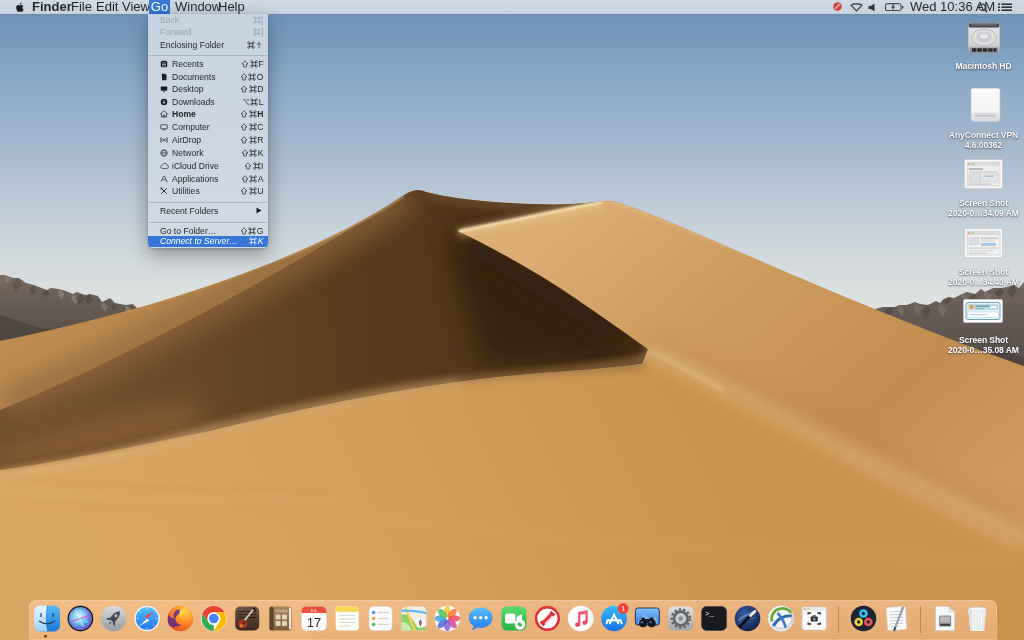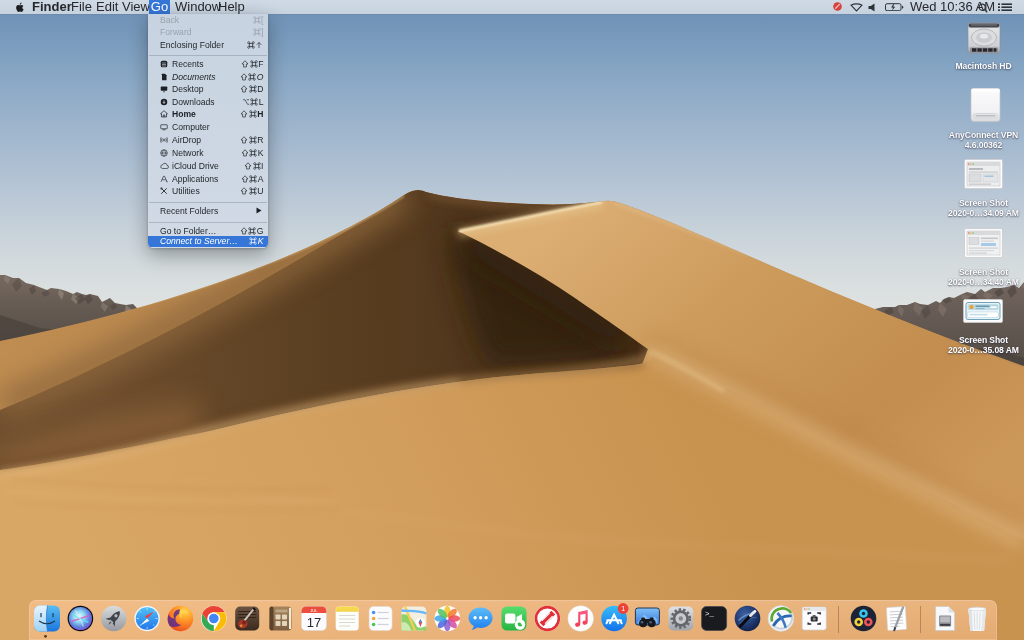--- a/index.html
+++ b/index.html
@@ -261,21 +261,21 @@
       <span class="sc"><svg class="g" width="8" height="8" viewBox="0 0 16 16">
           <path d="M8,1.5 L14,8 H10.8 V14 H5.2 V8 H2 Z" fill="none" stroke="currentColor" stroke-width="1.3"></path>
         </svg><svg class="g" width="8" height="8" viewBox="0 0 16 16">
           <path d="M5,5 h6 M5,11 h6 M5,5 v6 M11,5 v6" stroke="currentColor" stroke-width="1.3" fill="none"></path>
           <circle cx="3.5" cy="3.5" r="2.1" fill="none" stroke="currentColor" stroke-width="1.3"></circle>
           <circle cx="12.5" cy="3.5" r="2.1" fill="none" stroke="currentColor" stroke-width="1.3"></circle>
           <circle cx="3.5" cy="12.5" r="2.1" fill="none" stroke="currentColor" stroke-width="1.3"></circle>
           <circle cx="12.5" cy="12.5" r="2.1" fill="none" stroke="currentColor" stroke-width="1.3"></circle>
         </svg>F</span>
     </div>
-<div class="it ic" style="top:56.75px;font-style:italic;">
+<div class="it ic" style="top:56.75px;">
       <svg class="mic" width="8" height="8" viewBox="0 0 16 16">
         <path d="M4,1.5 h6 l3,3 V14.5 H4 Z" fill="currentColor"></path>
         <path d="M2.5,4 l2,-2" stroke="currentColor" stroke-width="1"></path>
       </svg>
       <span class="lbl">Documents</span>
       <span class="sc"><svg class="g" width="8" height="8" viewBox="0 0 16 16">
           <path d="M8,1.5 L14,8 H10.8 V14 H5.2 V8 H2 Z" fill="none" stroke="currentColor" stroke-width="1.3"></path>
         </svg><svg class="g" width="8" height="8" viewBox="0 0 16 16">
           <path d="M5,5 h6 M5,11 h6 M5,5 v6 M11,5 v6" stroke="currentColor" stroke-width="1.3" fill="none"></path>
           <circle cx="3.5" cy="3.5" r="2.1" fill="none" stroke="currentColor" stroke-width="1.3"></circle>
@@ -324,21 +324,21 @@
       <span class="sc"><svg class="g" width="8" height="8" viewBox="0 0 16 16">
           <path d="M8,1.5 L14,8 H10.8 V14 H5.2 V8 H2 Z" fill="none" stroke="currentColor" stroke-width="1.3"></path>
         </svg><svg class="g" width="8" height="8" viewBox="0 0 16 16">
           <path d="M5,5 h6 M5,11 h6 M5,5 v6 M11,5 v6" stroke="currentColor" stroke-width="1.3" fill="none"></path>
           <circle cx="3.5" cy="3.5" r="2.1" fill="none" stroke="currentColor" stroke-width="1.3"></circle>
           <circle cx="12.5" cy="3.5" r="2.1" fill="none" stroke="currentColor" stroke-width="1.3"></circle>
           <circle cx="3.5" cy="12.5" r="2.1" fill="none" stroke="currentColor" stroke-width="1.3"></circle>
           <circle cx="12.5" cy="12.5" r="2.1" fill="none" stroke="currentColor" stroke-width="1.3"></circle>
         </svg>H</span>
     </div>
-<div class="it ic" style="top:106.75px;padding-left:44px;">
+<div class="it ic" style="top:106.75px;">
       <svg class="mic" width="8" height="8" viewBox="0 0 16 16">
         <rect x="1.5" y="3.5" width="13" height="8" rx="1" fill="none" stroke="currentColor" stroke-width="1.4"></rect>
         <path d="M5,13.5 h6" stroke="currentColor" stroke-width="1.4"></path>
       </svg>
       <span class="lbl">Computer</span>
       <span class="sc"><svg class="g" width="8" height="8" viewBox="0 0 16 16">
           <path d="M8,1.5 L14,8 H10.8 V14 H5.2 V8 H2 Z" fill="none" stroke="currentColor" stroke-width="1.3"></path>
         </svg><svg class="g" width="8" height="8" viewBox="0 0 16 16">
           <path d="M5,5 h6 M5,11 h6 M5,5 v6 M11,5 v6" stroke="currentColor" stroke-width="1.3" fill="none"></path>
           <circle cx="3.5" cy="3.5" r="2.1" fill="none" stroke="currentColor" stroke-width="1.3"></circle>

